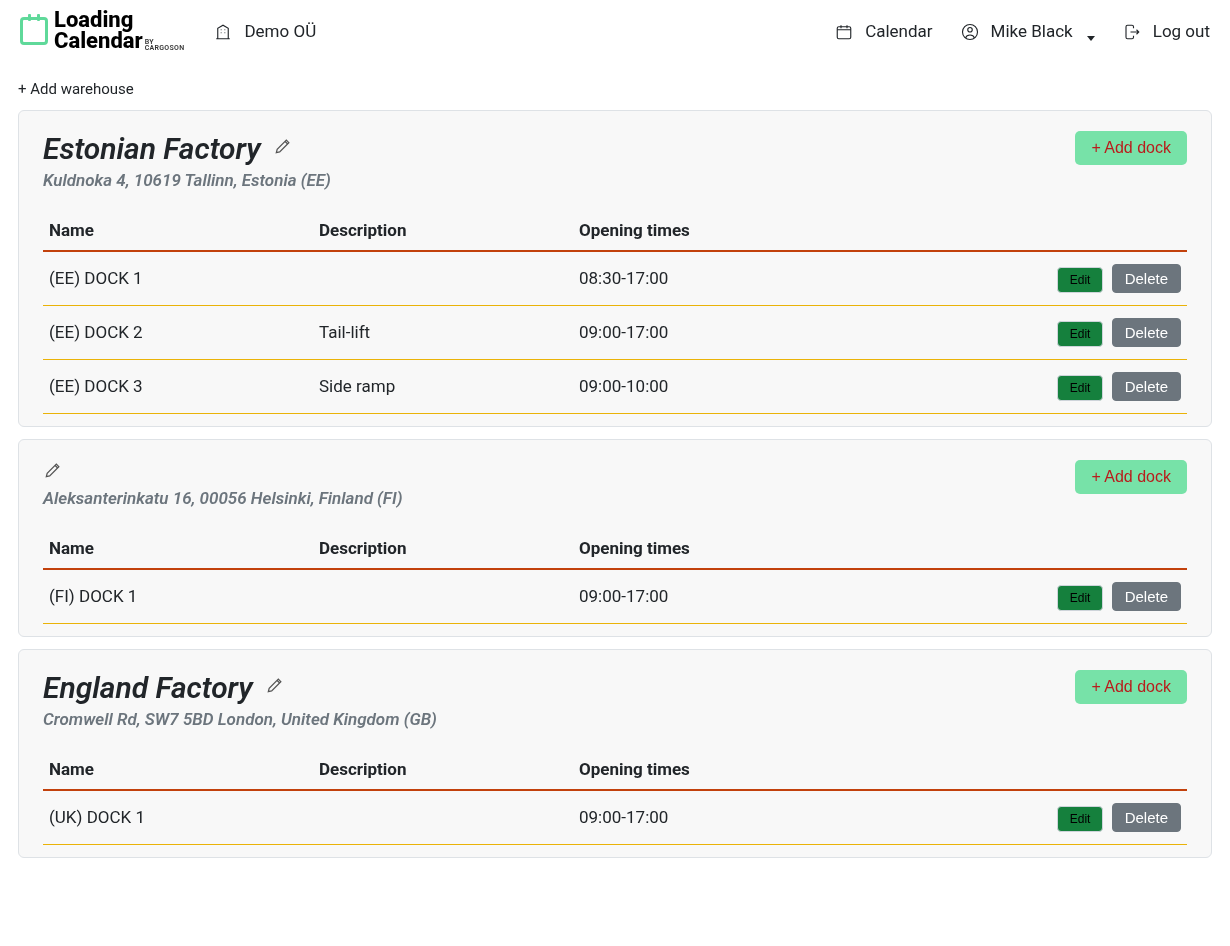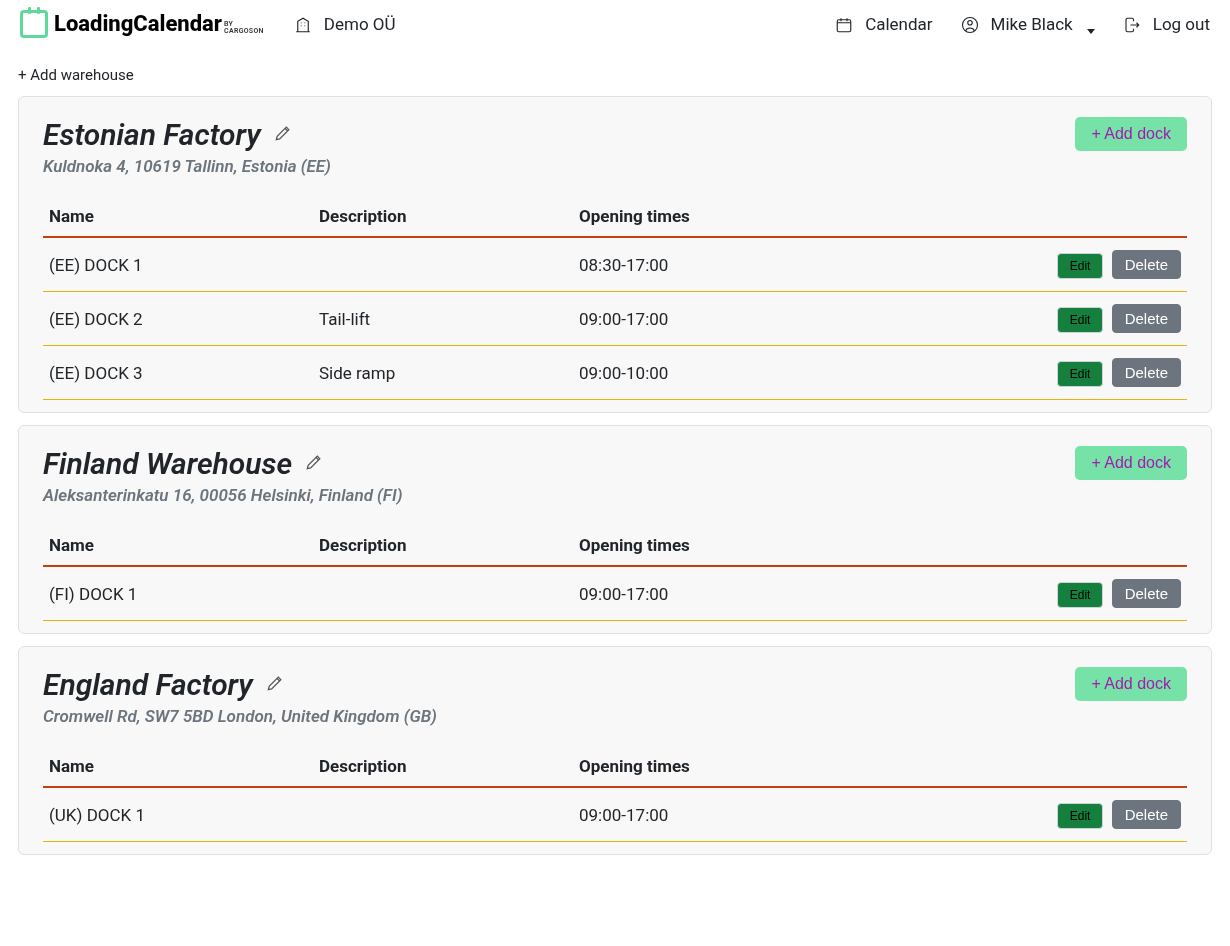--- a/index.html
+++ b/index.html
@@ -47,20 +47,21 @@
       width: 3px;
       height: 7px;
       background: #5fd99a;
       top: -6px;
       border-radius: 1px;
     }
     .logo-icon::before { left: 5px; }
     .logo-icon::after { right: 5px; }
     .logo-text {
       display: flex;
+      flex-direction: column;
       align-items: flex-start;
       line-height: 0.95;
     }
     .logo-text .line1 {
       font-size: 22px;
       font-weight: 800;
       color: #000;
     }
     .logo-text .line2 {
       font-size: 22px;
@@ -152,21 +153,21 @@
       font-weight: 600;
     }
     .btn-add-dock {
       background: #77e2a8;
       border: none;
       border-radius: 5px;
       padding: 8px 16px;
       font-size: 16px;
       font-weight: 500;
       cursor: pointer;
-      color: #a21caf;
+      color: #b91c1c;
     }
     table {
       width: 100%;
       border-collapse: collapse;
       margin-top: 20px;
     }
     th {
       text-align: left;
       font-weight: 700;
       font-size: 17px;
@@ -308,21 +309,20 @@
           <button class="btn-delete">Delete</button>
         </td>
       </tr>
           </tbody>
     </table>
   </div>
       <div class="card">
     <div class="card-header">
       <div class="card-title-wrap">
         <div class="card-title">
-          <h2>Finland Warehouse</h2>
           <span><svg class="pencil-icon" viewBox="0 0 24 24">
                   <path d="M4 20l4-1 11-11-3-3L5 16l-1 4zM14 6l3 3"></path>
                 </svg></span>
         </div>
         <div class="card-subtitle">Aleksanterinkatu 16, 00056 Helsinki, Finland (FI)</div>
       </div>
       <button class="btn-add-dock">+ Add dock</button>
     </div>
     <table>
       <thead>

